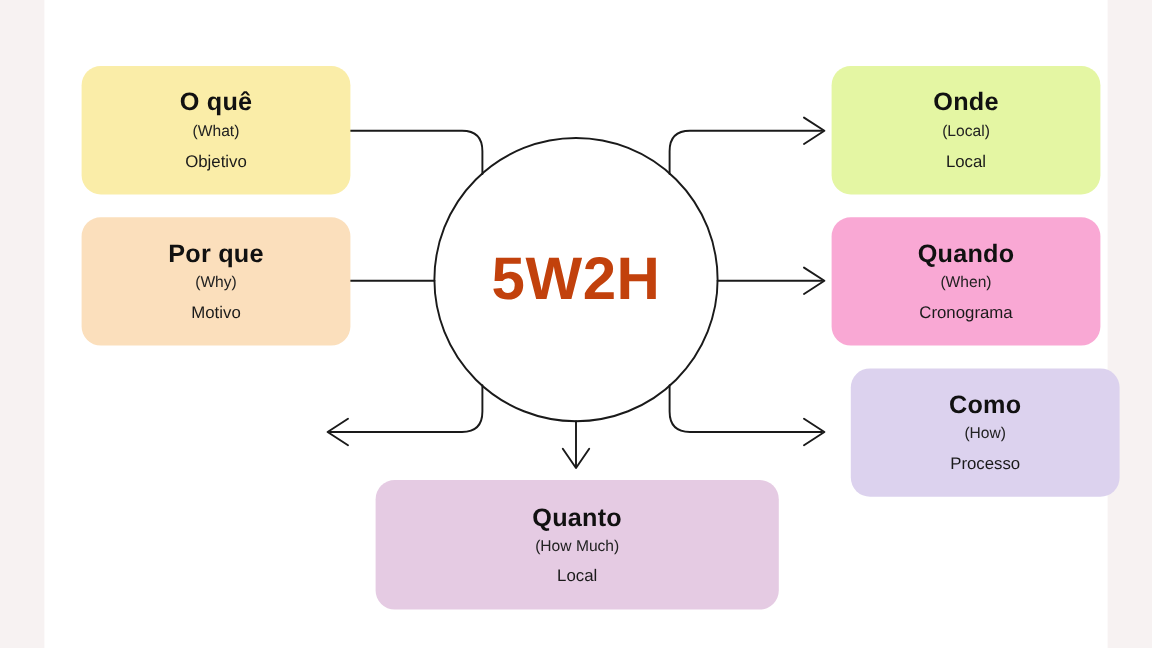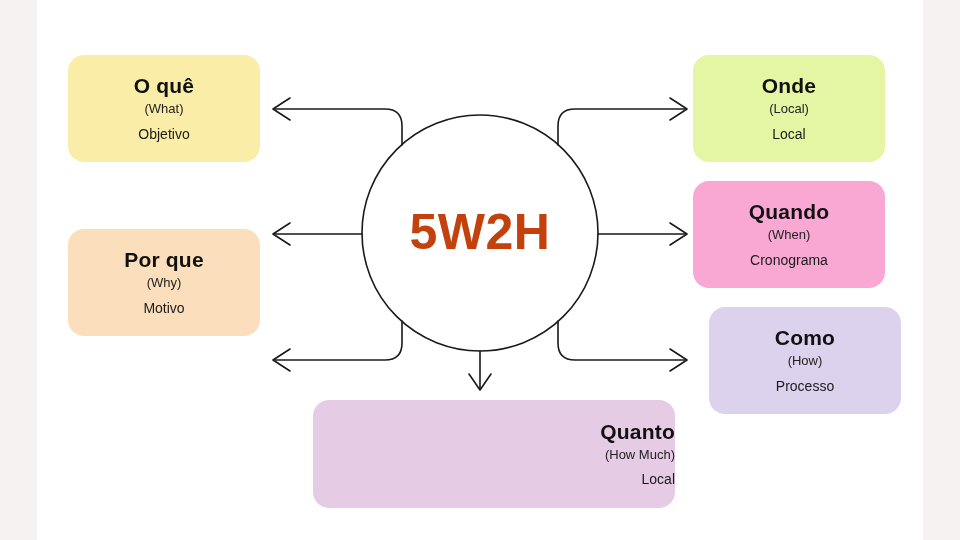--- a/index.html
+++ b/index.html
@@ -22,21 +22,21 @@
   .margin-strip.right { right: 0; }
 
   .diagram-svg {
     position: absolute;
     left: 0; top: 0;
     width: 960px; height: 540px;
   }
 
   .box {
     position: absolute;
-    width: 192px;
+    width: 224px;
     height: 107px;
     border-radius: 16px;
     display: flex;
     flex-direction: column;
     align-items: center;
     justify-content: center;
     text-align: center;
   }
   .box-title {
     font-size: 21px;
@@ -57,21 +57,21 @@
     margin-top: 9px;
     line-height: 1.2;
   }
 
   .box.pos-what     { left: 68px;  top: 55px;  }
   .box.pos-why      { left: 68px;  top: 181px; }
   .box.pos-who      { left: 68px;  top: 307px; }
   .box.pos-where    { left: 693px; top: 55px;  }
   .box.pos-when     { left: 693px; top: 181px; }
   .box.pos-how      { left: 709px; top: 307px; }
-  .box.pos-how-much { left: 313px; top: 400px; width: 362px; height: 108px; align-items: flex-end; }
+  .box.pos-how-much { left: 313px; top: 400px; width: 336px; height: 108px; }
 
   .center-label {
     position: absolute;
     left: 480px;
     top: 233px;
     transform: translate(-50%, -52%);
     font-size: 50px;
     font-weight: bold;
     letter-spacing: 0.5px;
     color: #c2410c;
@@ -113,21 +113,21 @@
   </svg>
 
   <div class="center-label">5W2H</div>
 
   <div class="box pos-what" style="background-color: rgb(250, 237, 168);">
     <div class="box-title">O quê</div>
     <div class="box-sub">(What)</div>
     <div class="box-label">Objetivo</div>
   </div>
 
-  <div class="box pos-why" style="background-color: rgb(251, 223, 188); margin-top: 48px;">
+  <div class="box pos-why" style="background-color: rgb(251, 223, 188);">
     <div class="box-title">Por que</div>
     <div class="box-sub">(Why)</div>
     <div class="box-label">Motivo</div>
   </div>
 
 
   <div class="box pos-where" style="background-color: rgb(228, 246, 163);">
     <div class="box-title">Onde</div>
     <div class="box-sub">(Local)</div>
     <div class="box-label">Local</div>

